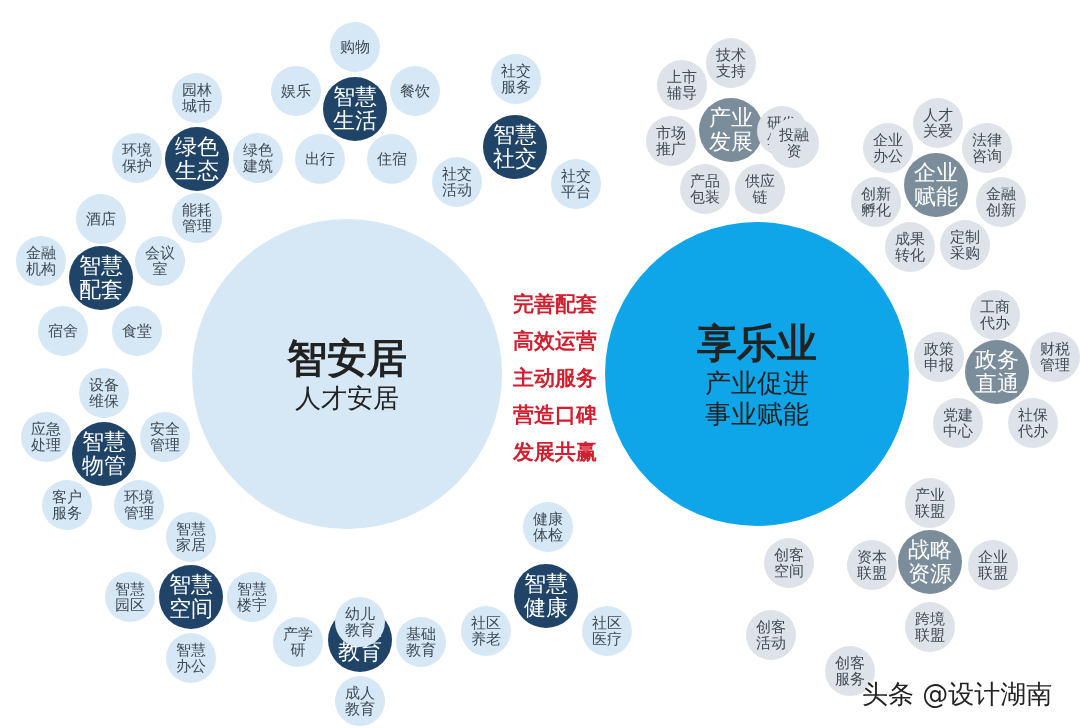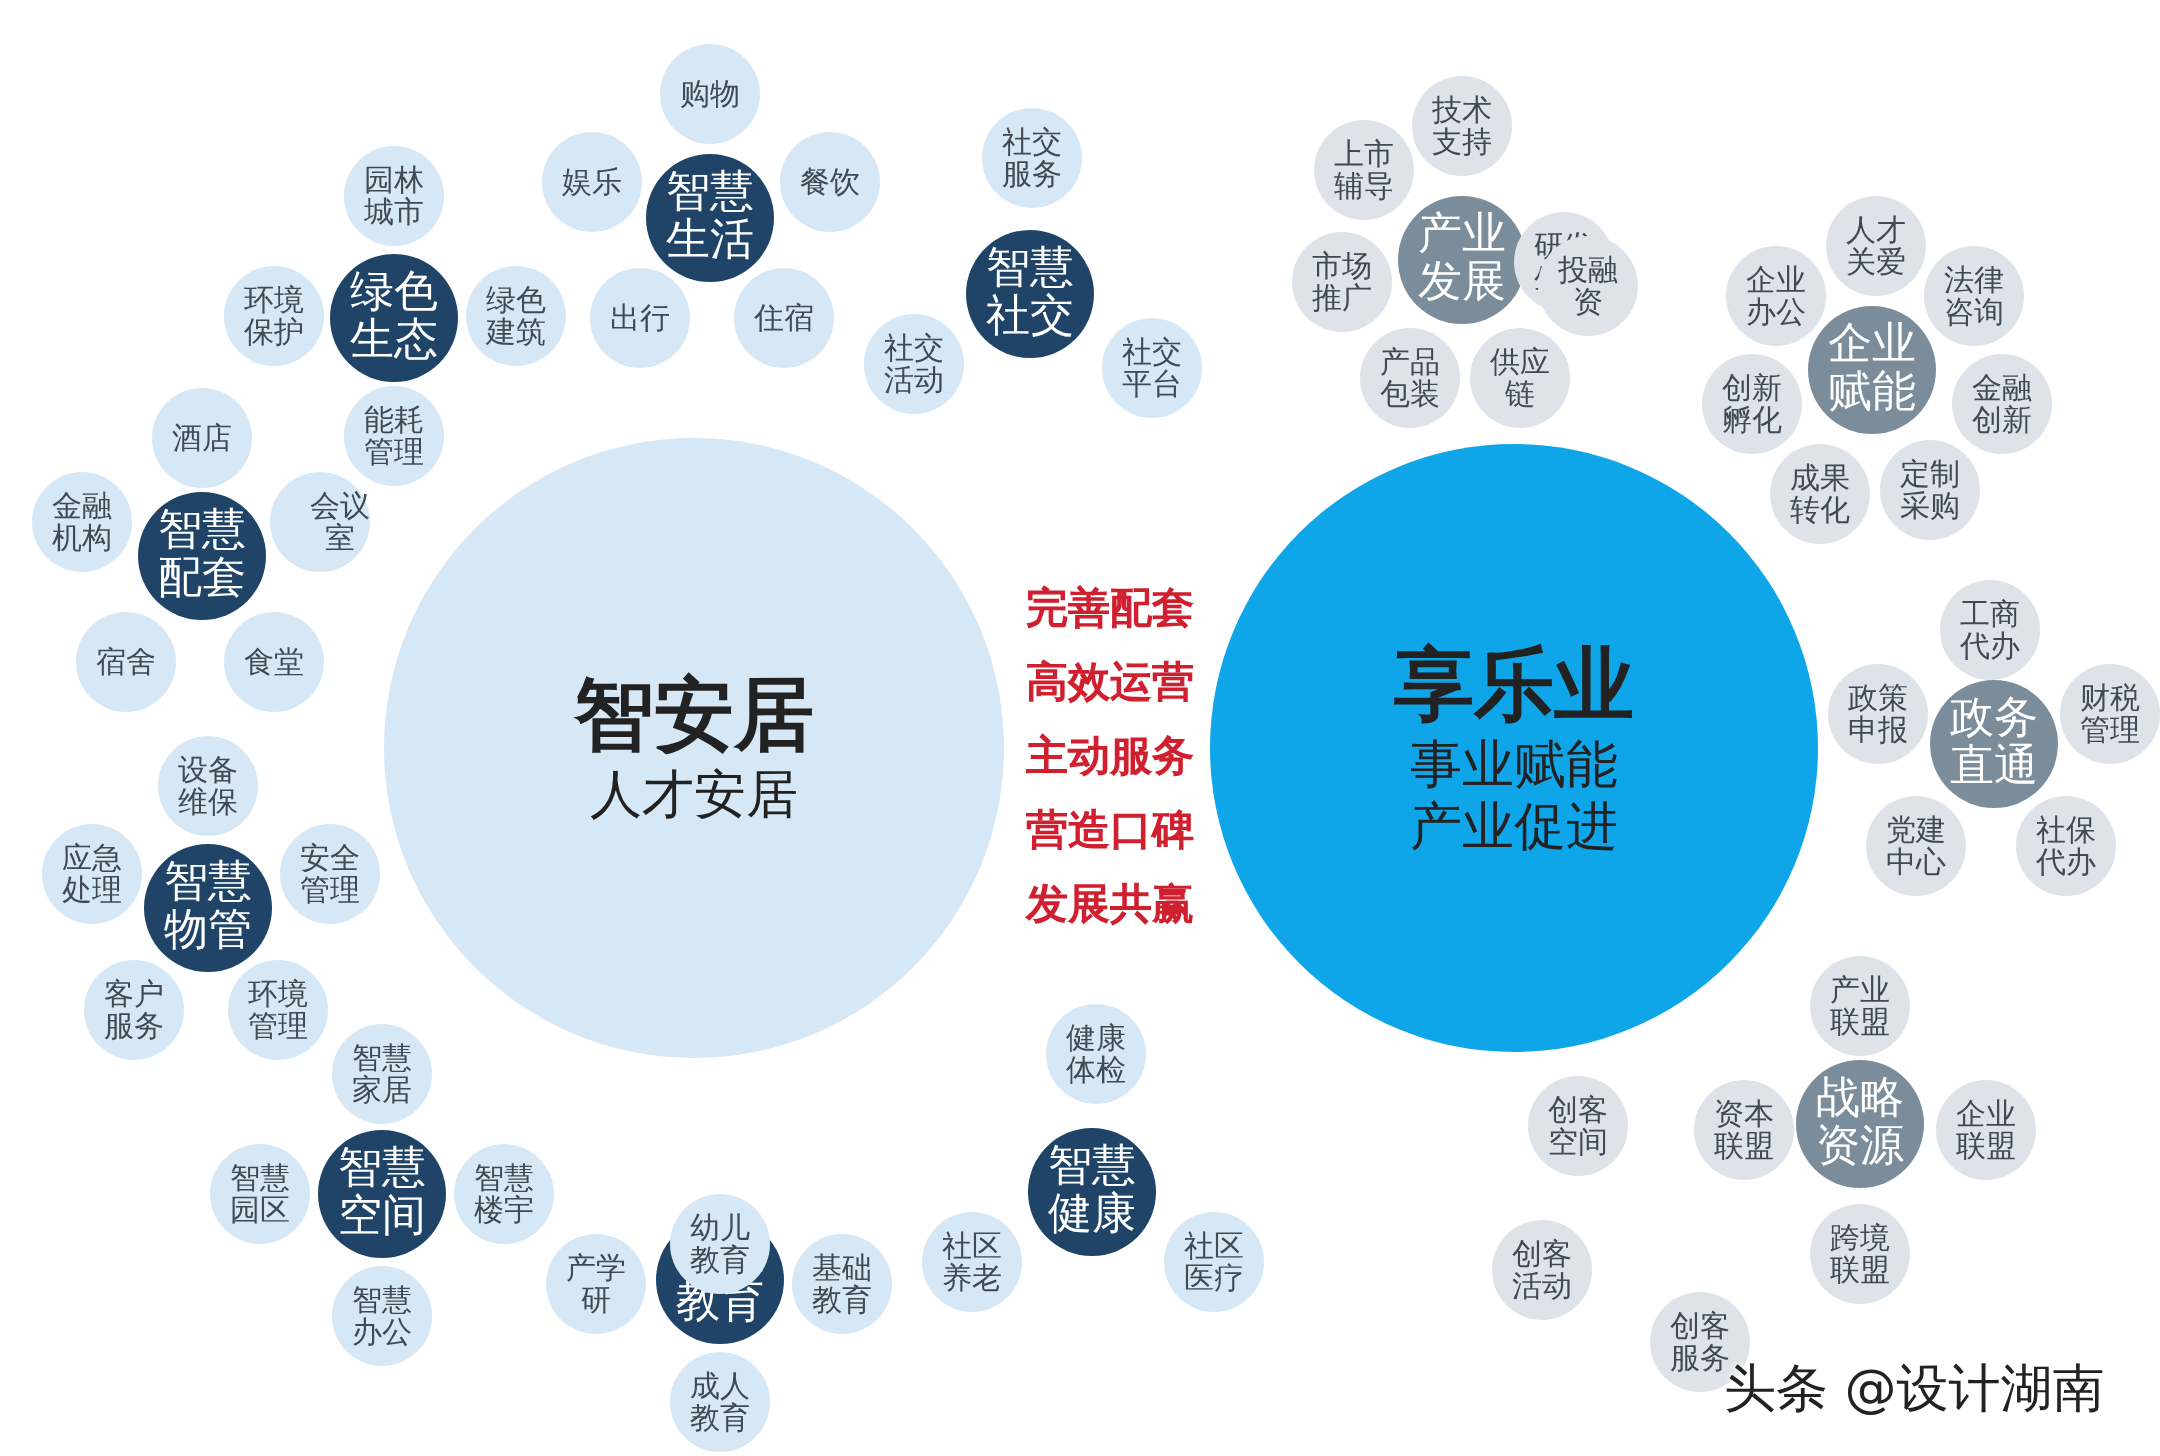--- a/index.html
+++ b/index.html
@@ -26,22 +26,22 @@
 
 <div class="c main main-left" style="left:192px;top:219px;width:310px;height:310px;">
   <div class="inner">
     <span class="big">智安居</span>
     <span class="sub">人才安居</span>
   </div>
 </div>
 <div class="c main main-right" style="left:605px;top:222px;width:304px;height:304px;">
   <div class="inner">
     <span class="big">享乐业</span>
+    <span class="sub">产业促进</span>
     <span class="sub">事业赋能</span>
-    <span class="sub">产业促进</span>
   </div>
 </div>
 
 <div class="slogans">
   <span class="s">完善配套</span>
   <span class="s">高效运营</span>
   <span class="s">主动服务</span>
   <span class="s">营造口碑</span>
   <span class="s">发展共赢</span>
 </div>
@@ -108,21 +108,21 @@
     <span>智慧
 配套</span>
   </div>
 <div class="c leaf-blue" style="left:76px;top:194px;width:50px;height:50px;">
     <span>酒店</span>
   </div>
 <div class="c leaf-blue" style="left:16px;top:236px;width:50px;height:50px;">
     <span>金融
 机构</span>
   </div>
-<div class="c leaf-blue" style="left:135px;top:236px;width:50px;height:50px;justify-content:flex-end;">
+<div class="c leaf-blue" style="left:135px;top:236px;width:50px;height:50px;">
     <span>会议
 室</span>
   </div>
 <div class="c leaf-blue" style="left:38px;top:306px;width:50px;height:50px;">
     <span>宿舍</span>
   </div>
 <div class="c leaf-blue" style="left:112px;top:306px;width:50px;height:50px;">
     <span>食堂</span>
   </div>
 

